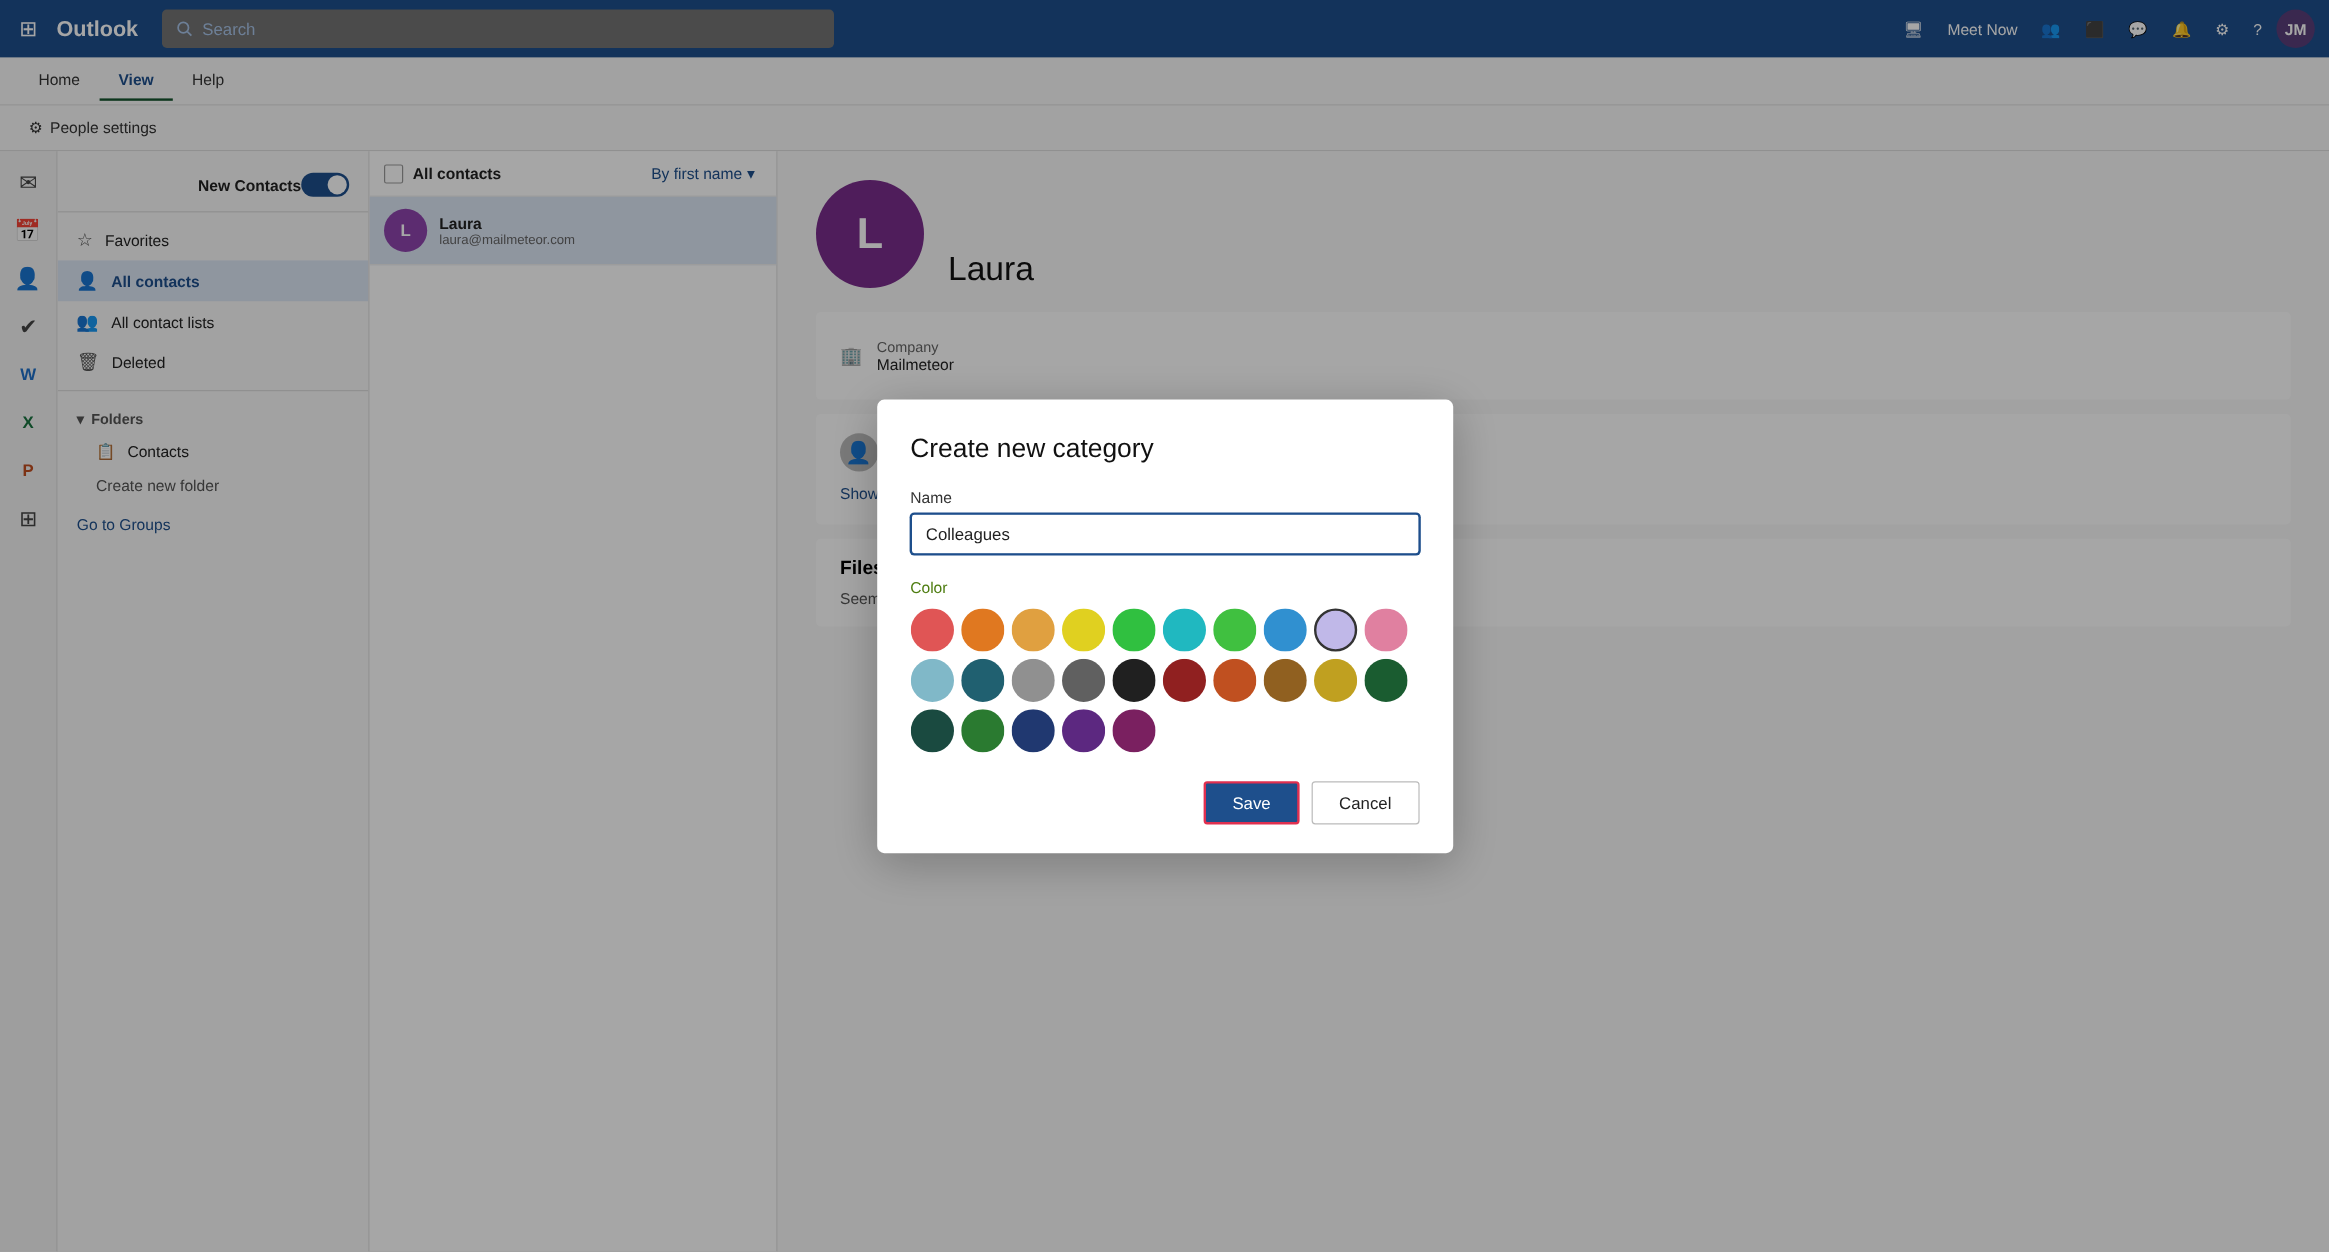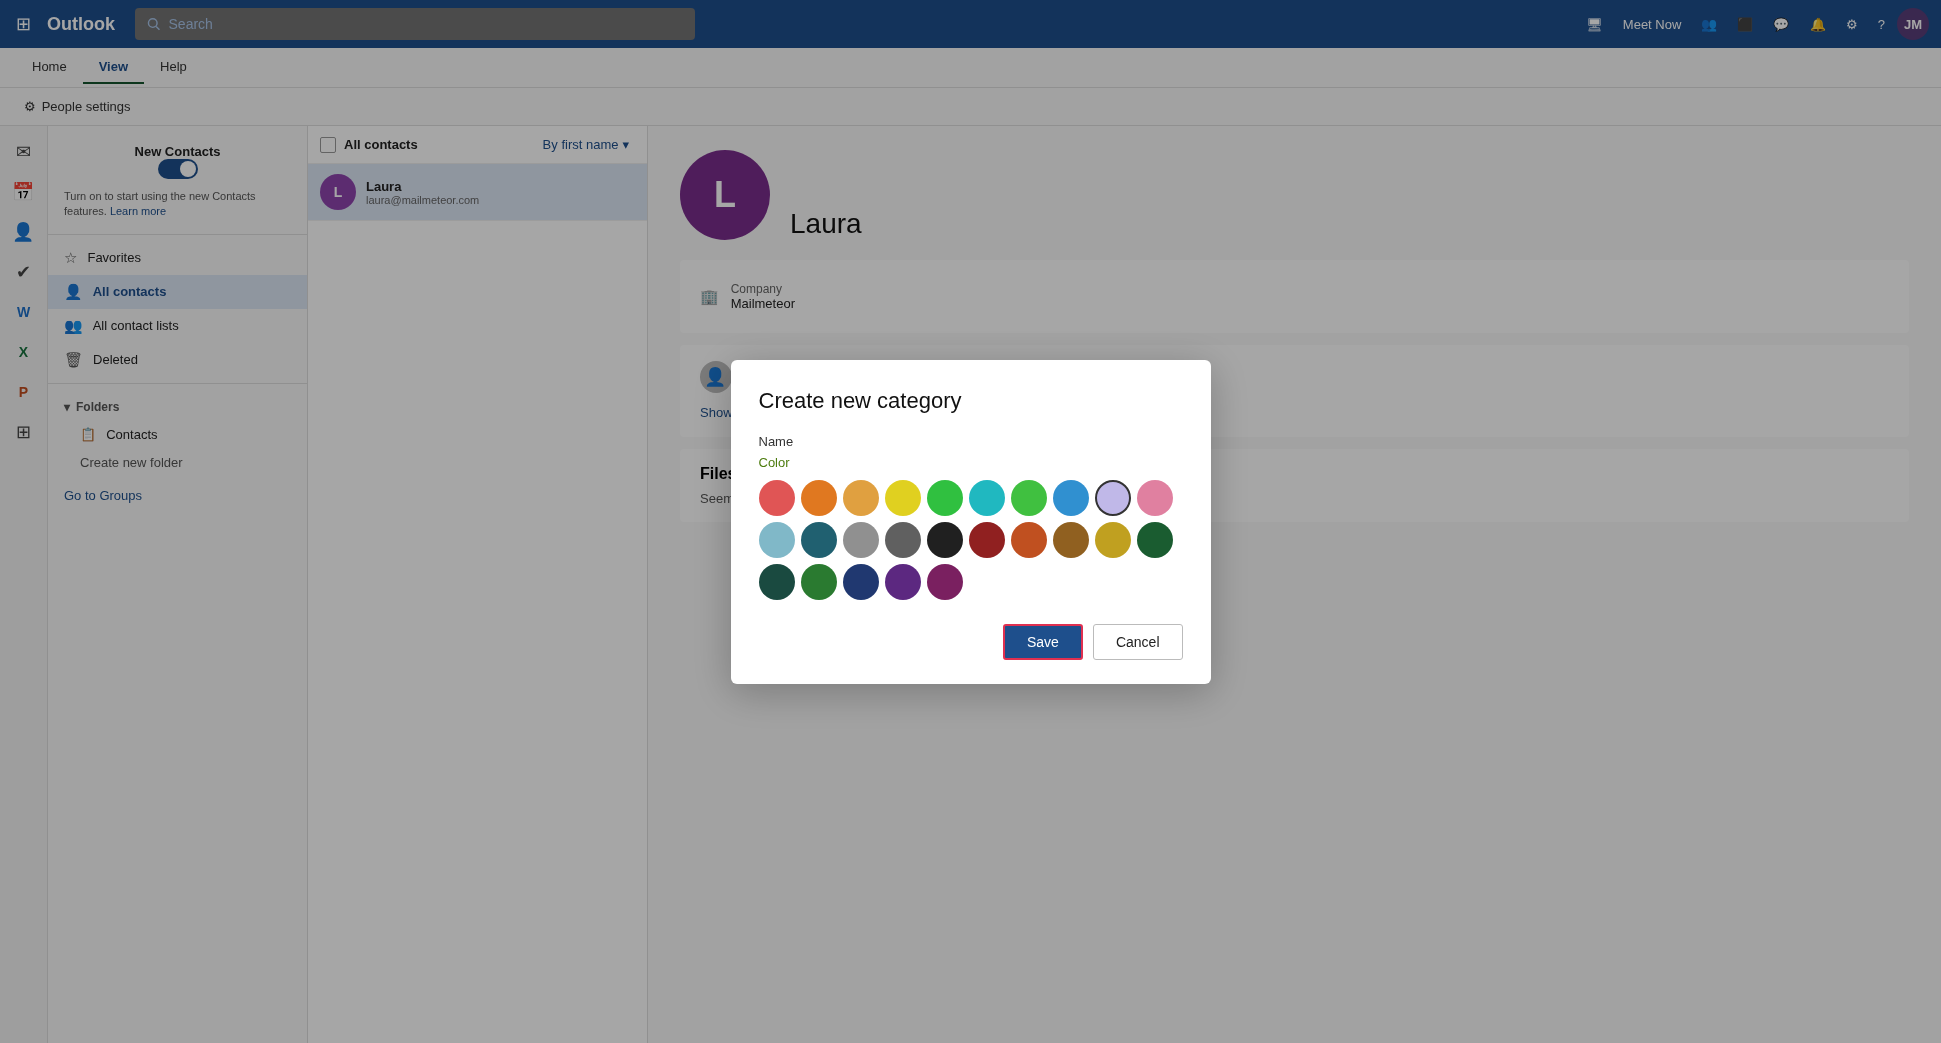--- a/index.html
+++ b/index.html
@@ -151,21 +151,20 @@
       background: #f9f9f9;
       border-right: 1px solid #ddd;
       padding: 12px 0;
       overflow-y: auto;
     }
     .sidebar-section-header {
       display: flex;
       align-items: center;
       justify-content: flex-end;
       padding: 6px 16px;
-      flex-direction: column;
     }
     .new-contacts-title {
       font-size: 13px;
       font-weight: 600;
       color: #222;
     }
     .toggle-switch {
       width: 40px; height: 20px;
       background: #e0e0e0;
       border-radius: 10px;
@@ -514,24 +513,20 @@
     <div class="nav-icon">⊞</div>
   </div>
 
   <div class="sidebar">
     <div class="sidebar-section-header">
       <span class="new-contacts-title">New Contacts</span>
       <div class="toggle-switch on">
         <div class="toggle-knob"></div>
       </div>
     </div>
-    <div class="sidebar-desc">
-      <span>Turn on to start using the new Contacts features.</span>
-      <a class="learn-more">Learn more</a>
-    </div>
 
     <div class="sidebar-divider"></div>
 
     <div class="sidebar-item">
       <span class="icon">☆</span>
       <span>Favorites</span>
     </div>
     <div class="sidebar-item active">
       <span class="icon">👤</span>
       <span>All contacts</span>
@@ -614,20 +609,21 @@
       <div class="files-desc">Seems like Laura hasn't shared any files with you lately</div>
     </div>
   </div>
 </div>
 
 <div class="overlay">
   <div class="dialog">
     <div class="dialog-title">Create new category</div>
 
     <div class="dialog-label">Name</div>
+    <input class="dialog-input" type="text" value="Colleagues" style="">
 
     <div class="color-section-label">Color</div>
     <div class="color-grid">
       <div class="color-row">
         <div class="color-dot" style="background:#e05555;"></div>
         <div class="color-dot" style="background:#e07820;"></div>
         <div class="color-dot" style="background:#e0a040;"></div>
         <div class="color-dot" style="background:#e0d020;"></div>
         <div class="color-dot" style="background:#30c040;"></div>
         <div class="color-dot" style="background:#20b8c0;"></div>

